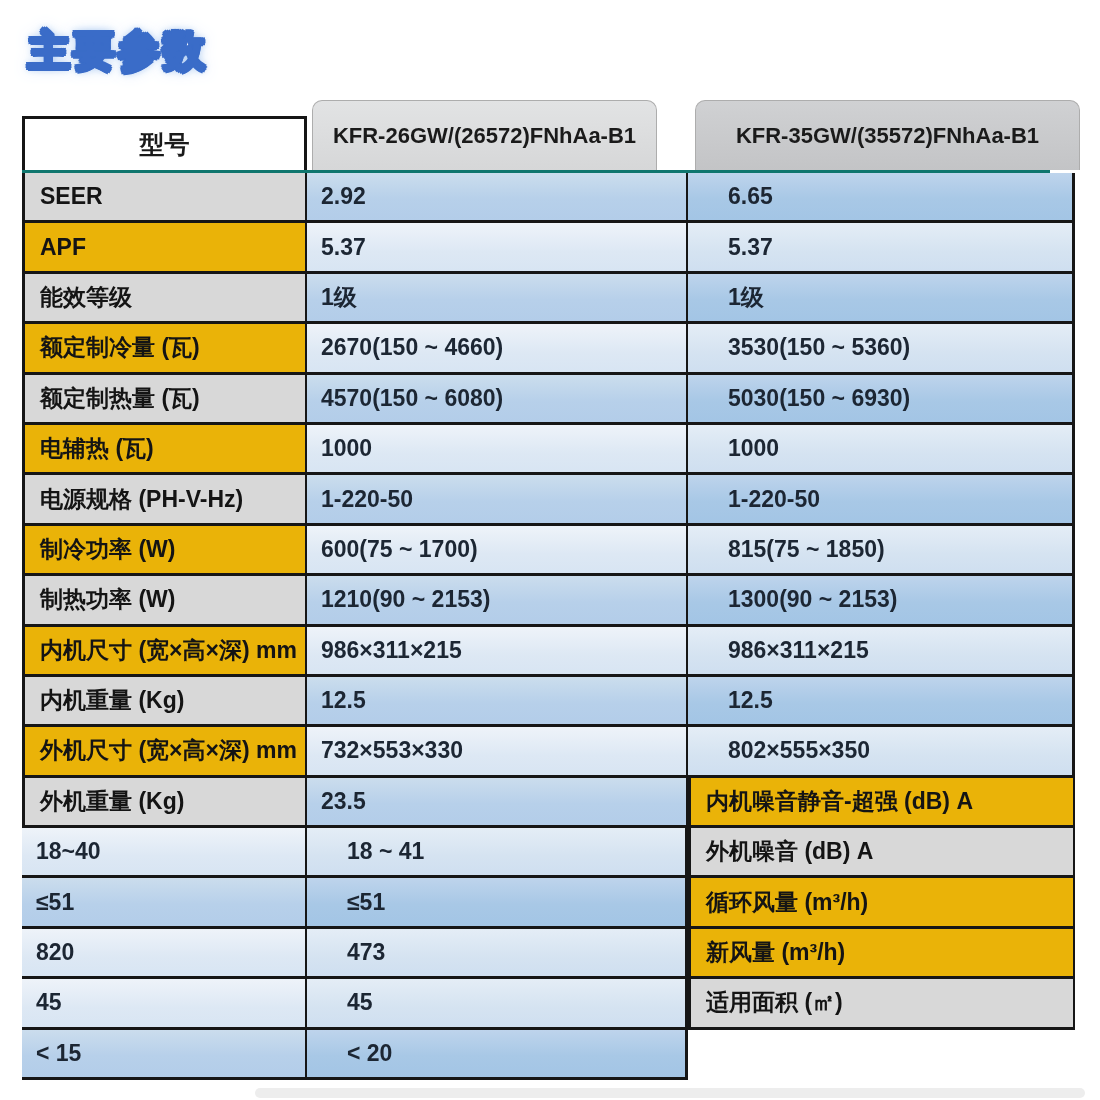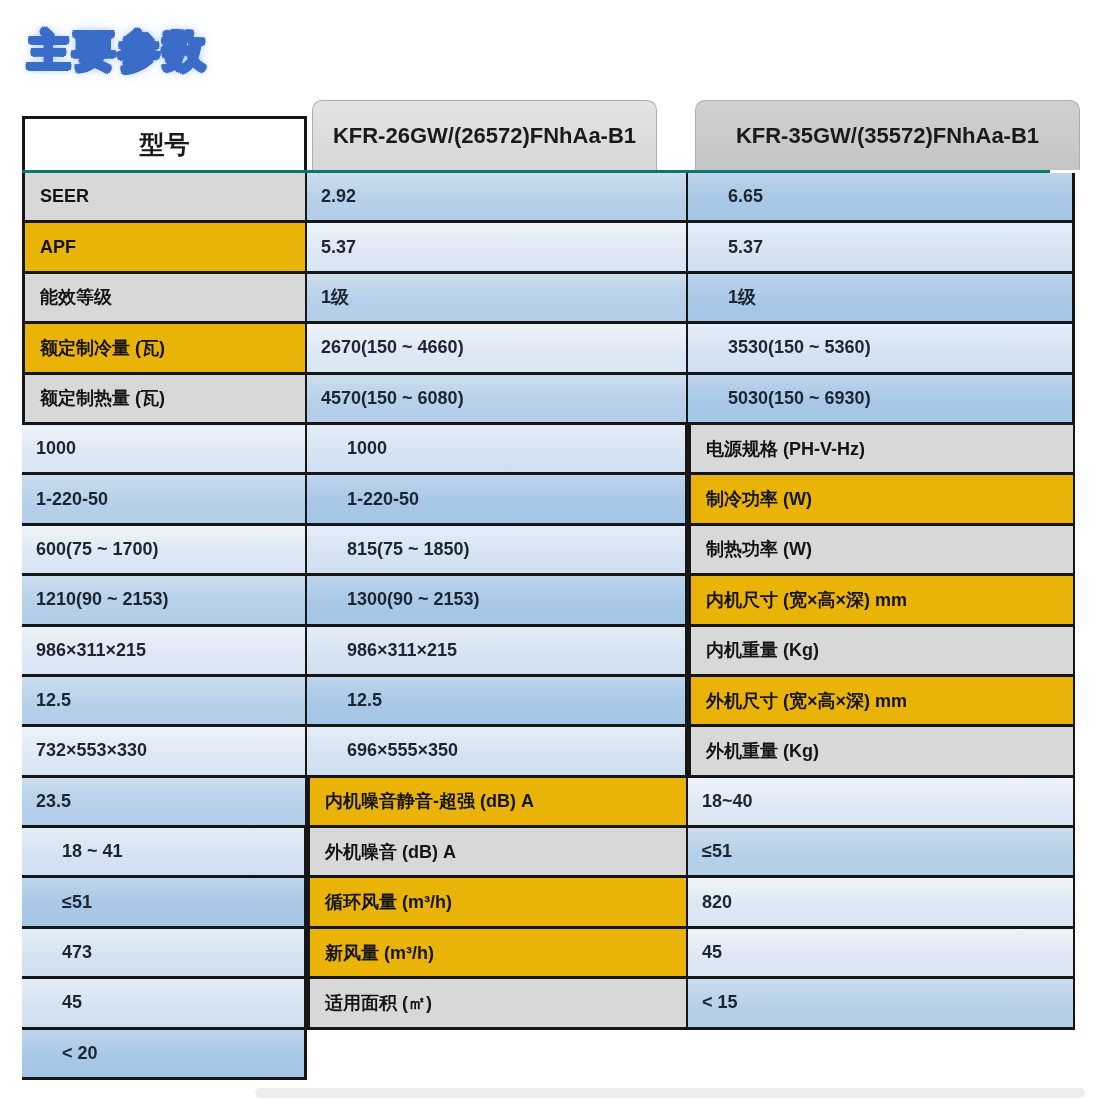--- a/index.html
+++ b/index.html
@@ -39,21 +39,21 @@
   .tab-2{left:660px;width:385px;background:linear-gradient(180deg,#d0d1d3,#c3c4c6);margin-left:13px;}
   .tbody{
     display:grid;
     grid-template-columns:285px 381px 387px;
     grid-auto-rows:50.4px;
     width:1053px;
   }
   .cell{
     box-sizing:border-box;display:flex;align-items:center;
     border-bottom:3px solid #161616;
-    font-size:18px;font-weight:600;white-space:nowrap;overflow:hidden;
+    font-size:23px;font-weight:600;white-space:nowrap;overflow:hidden;
   }
   .label-cell{border-left:3px solid #161616;border-right:2px solid #161616;padding-left:15px;color:#141414;}
   .label-gray{background:#d8d8d8;}
   .label-white{background:#eab308;}
   .value-cell{padding-left:14px;color:#1c2633;}
   .v1{border-right:2px solid #161616;}
   .v2{border-right:3px solid #161616;padding-left:40px;}
   .val-dark-a{background:linear-gradient(180deg,#cbdded 0%,#b7d0ea 55%,#b3cde9 100%);}
   .val-dark-b{background:linear-gradient(180deg,#bed4ec 0%,#a8c8e6 55%,#a3c5e5 100%);}
   .val-light-a{background:linear-gradient(180deg,#eef3f9 0%,#dde8f4 60%,#d8e5f3 100%);}
@@ -84,40 +84,41 @@
       <div class="cell value-cell v2 val-light-b">5.37</div>
       <div class="cell label-cell label-gray">能效等级</div>
       <div class="cell value-cell v1 val-dark-a">1级</div>
       <div class="cell value-cell v2 val-dark-b">1级</div>
       <div class="cell label-cell label-white">额定制冷量 (瓦)</div>
       <div class="cell value-cell v1 val-light-a">2670(150 ~ 4660)</div>
       <div class="cell value-cell v2 val-light-b">3530(150 ~ 5360)</div>
       <div class="cell label-cell label-gray">额定制热量 (瓦)</div>
       <div class="cell value-cell v1 val-dark-a">4570(150 ~ 6080)</div>
       <div class="cell value-cell v2 val-dark-b">5030(150 ~ 6930)</div>
+      <div class="cell label-cell label-white">电辅热 (瓦)</div>
       <div class="cell value-cell v1 val-light-a">1000</div>
       <div class="cell value-cell v2 val-light-b">1000</div>
       <div class="cell label-cell label-gray">电源规格 (PH-V-Hz)</div>
       <div class="cell value-cell v1 val-dark-a">1-220-50</div>
       <div class="cell value-cell v2 val-dark-b">1-220-50</div>
       <div class="cell label-cell label-white">制冷功率 (W)</div>
       <div class="cell value-cell v1 val-light-a">600(75 ~ 1700)</div>
       <div class="cell value-cell v2 val-light-b">815(75 ~ 1850)</div>
       <div class="cell label-cell label-gray">制热功率 (W)</div>
       <div class="cell value-cell v1 val-dark-a">1210(90 ~ 2153)</div>
       <div class="cell value-cell v2 val-dark-b">1300(90 ~ 2153)</div>
       <div class="cell label-cell label-white">内机尺寸 (宽×高×深) mm</div>
       <div class="cell value-cell v1 val-light-a">986×311×215</div>
       <div class="cell value-cell v2 val-light-b">986×311×215</div>
       <div class="cell label-cell label-gray">内机重量 (Kg)</div>
       <div class="cell value-cell v1 val-dark-a">12.5</div>
       <div class="cell value-cell v2 val-dark-b">12.5</div>
       <div class="cell label-cell label-white">外机尺寸 (宽×高×深) mm</div>
       <div class="cell value-cell v1 val-light-a">732×553×330</div>
-      <div class="cell value-cell v2 val-light-b">696×555×350</div>
+      <div class="cell value-cell v2 val-light-b">802×555×350</div>
       <div class="cell label-cell label-gray">外机重量 (Kg)</div>
       <div class="cell value-cell v1 val-dark-a">23.5</div>
       <div class="cell label-cell label-white">内机噪音静音-超强 (dB) A</div>
       <div class="cell value-cell v1 val-light-a">18~40</div>
       <div class="cell value-cell v2 val-light-b">18 ~ 41</div>
       <div class="cell label-cell label-gray">外机噪音 (dB) A</div>
       <div class="cell value-cell v1 val-dark-a">≤51</div>
       <div class="cell value-cell v2 val-dark-b">≤51</div>
       <div class="cell label-cell label-white">循环风量 (m³/h)</div>
       <div class="cell value-cell v1 val-light-a">820</div>

